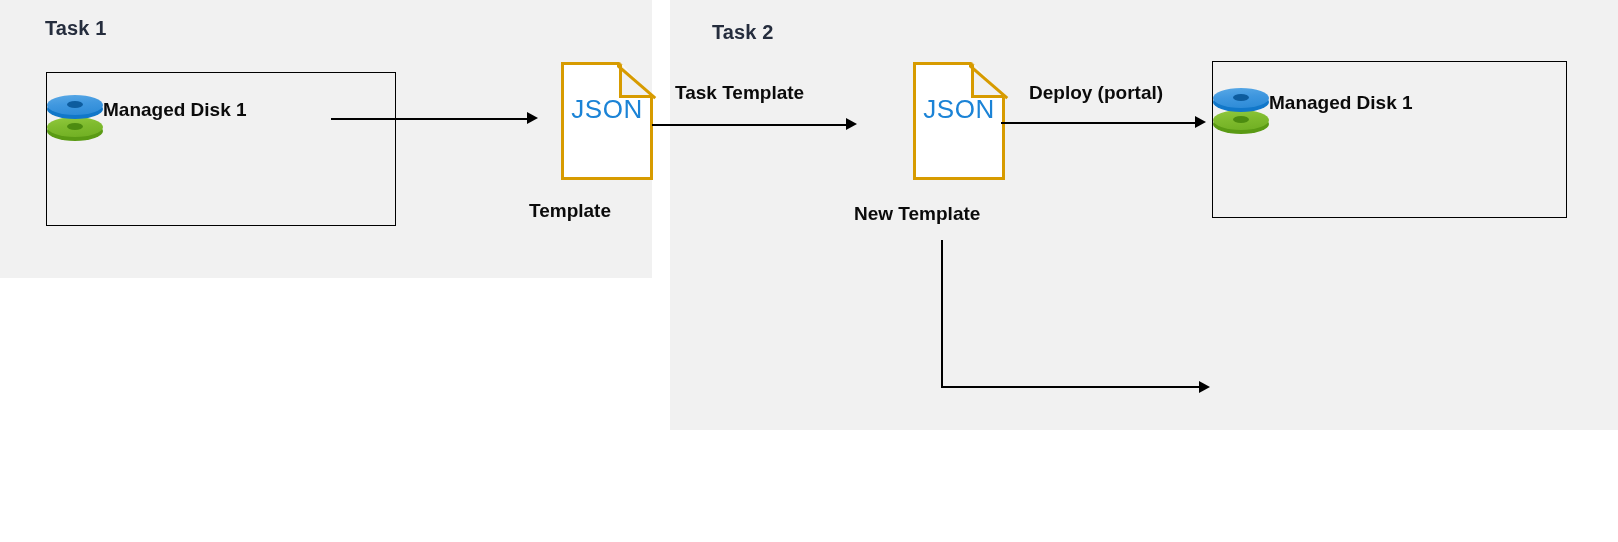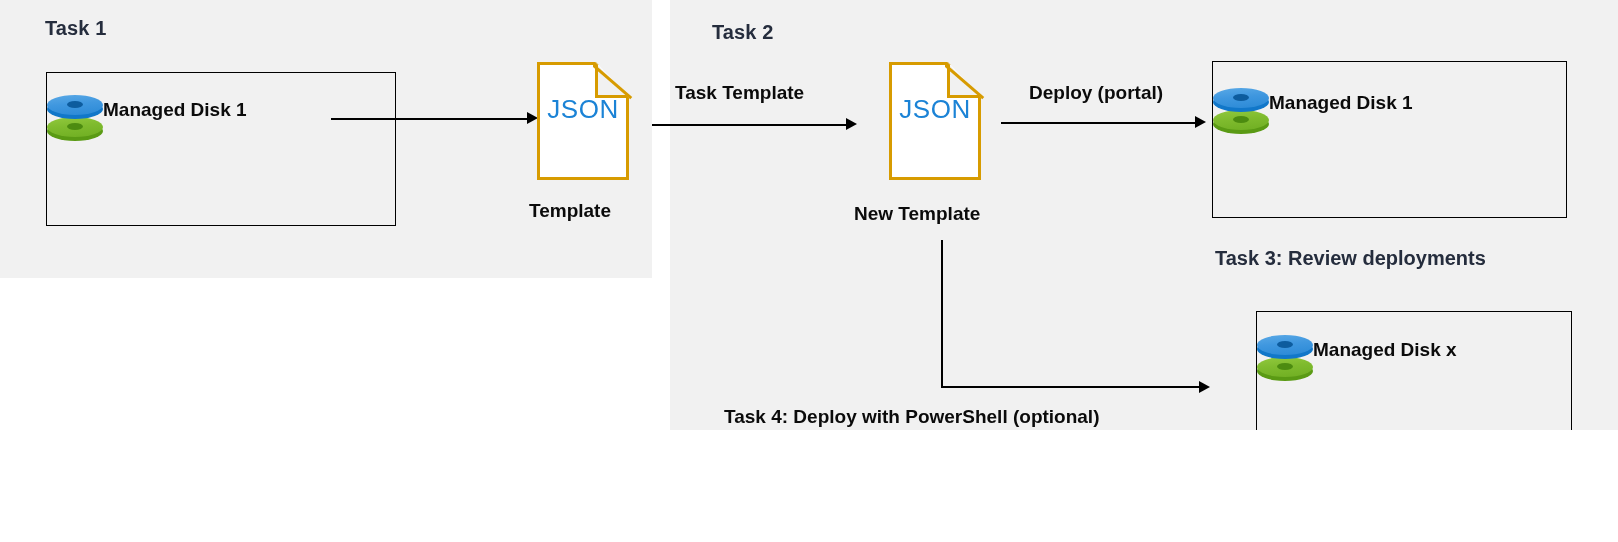--- a/index.html
+++ b/index.html
@@ -102,20 +102,21 @@
   .platter.green      { top: 24px; z-index: 1; }
   .platter.green .body{ background: #5a9a14; }
   .platter.green .top { background: linear-gradient(175deg, #92c93e 0%, #7fbb2e 45%, #6fae22 100%); }
   .platter.green .hole{ background: #4c8b10; }
 
   
   .json-file {
     position: absolute;
     width: 92px;
     height: 118px;
+    margin-left: 24px;
   }
   .json-file .page {
     position: absolute; inset: 0;
     background: #ffffff;
     border: 3px solid #d79b00;
     box-sizing: border-box;
     clip-path: polygon(0 0, 64% 0, 100% 30%, 100% 100%, 0 100%);
   }
   .json-file .fold {
     position: absolute;
@@ -283,41 +284,22 @@
         <div class="platter green">
           <div class="body"></div>
           <div class="top"></div>
           <div class="hole"></div>
         </div>
       </div>
       <div class="res-label">Managed Disk 1</div>
     </div>
   </div>
 
-  <div id="title-task3">Task 3: Review deployments</div>
 
   <div class="arrow-line arrow-v" id="arrow4-v"></div>
   <div class="arrow-line arrow-h" id="arrow4-h"></div>
   <div class="arrow-head" id="arrow4-head"></div>
 
-  <div class="res-box" id="box-mdx">
-    <div class="res-box-inner">
-      <div class="disk-icon">
-        <div class="platter blue">
-          <div class="body"></div>
-          <div class="top"></div>
-          <div class="hole"></div>
-        </div>
-        <div class="platter green">
-          <div class="body"></div>
-          <div class="top"></div>
-          <div class="hole"></div>
-        </div>
-      </div>
-      <div class="res-label">Managed Disk x</div>
-    </div>
-  </div>
 
   <div id="optional-tasks">
-    <div>Task 4: Deploy with PowerShell (optional)</div>
   </div>
 
 </div>
 
 </body></html>

